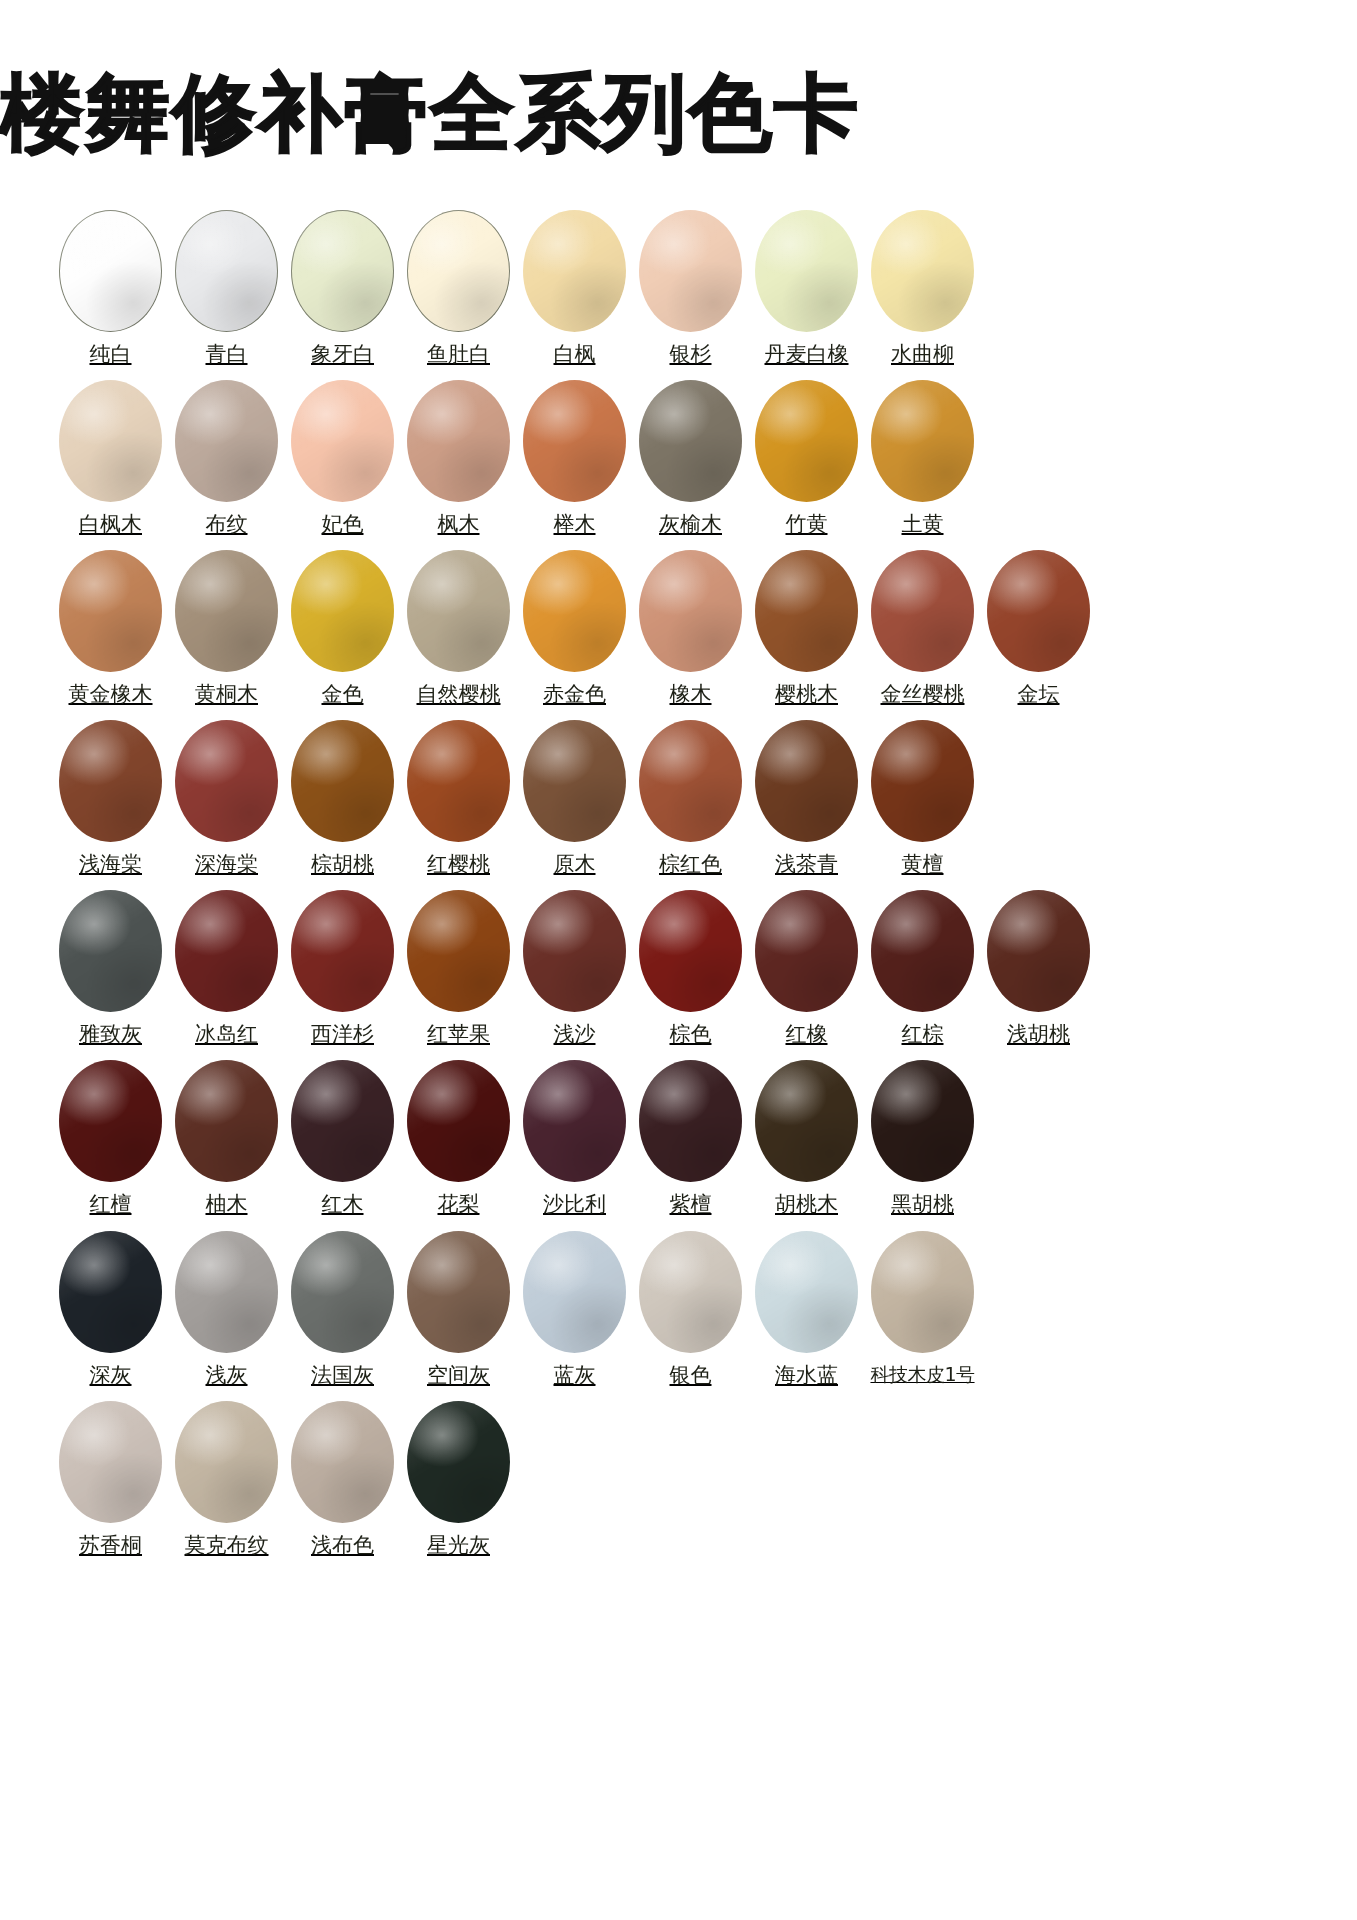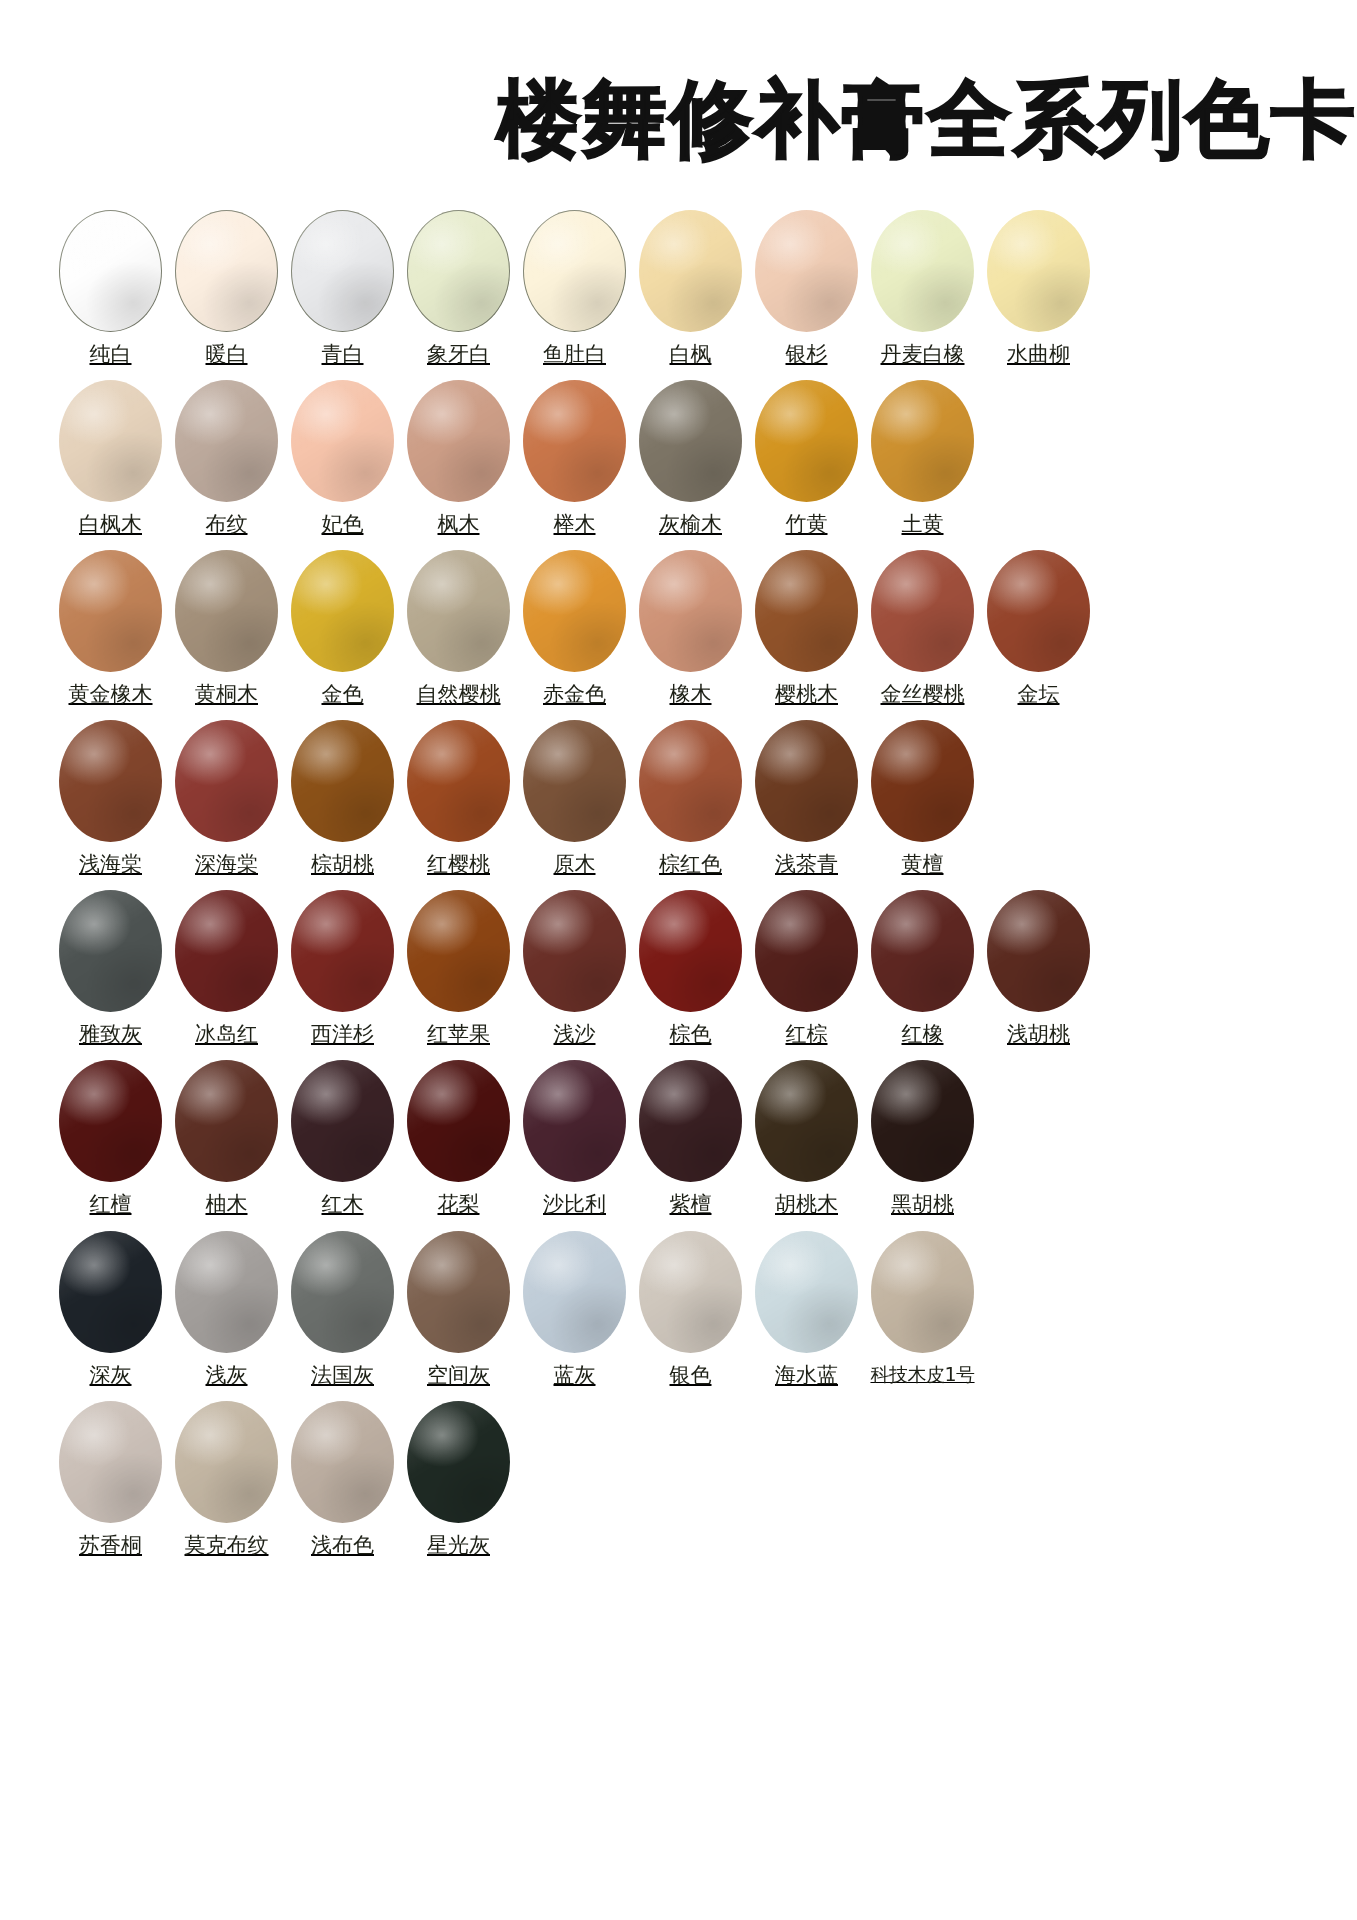--- a/index.html
+++ b/index.html
@@ -12,28 +12,28 @@
   }
   #page {
     position: relative;
     width: 1357px;
     height: 1920px;
     background: #ffffff;
     padding: 0;
   }
   #title {
     width: 100%;
-    text-align: right;
+    text-align: left;
     font-size: 84px;
     font-weight: 900;
     letter-spacing: 2px;
     color: #111111;
     padding-top: 78px;
     line-height: 1.0;
-    font-family: Liberation Serif, serif;
+    font-family: Liberation Mono, monospace;
     -webkit-text-stroke: 2px #111111;
   }
   #grid-wrap {
     padding: 0 55px 0 55px;
     margin-top: 48px;
   }
   .row {
     display: flex;
     flex-direction: row;
     justify-content: flex-start;
@@ -89,26 +89,20 @@
 
   <div id="grid-wrap">
       <div class="row">
         <div class="cell">
           <div class="swatch outlined" style="background-color: rgb(254, 254, 254);">
             <div class="sheen"></div>
           </div>
           <div class="label">纯白</div>
         </div>
         <div class="cell">
-          <div class="swatch outlined" style="background-color: rgb(252, 239, 225);">
-            <div class="sheen"></div>
-          </div>
-          <div class="label">暖白</div>
-        </div>
-        <div class="cell">
           <div class="swatch outlined" style="background-color: rgb(233, 234, 236);">
             <div class="sheen"></div>
           </div>
           <div class="label">青白</div>
         </div>
         <div class="cell">
           <div class="swatch outlined" style="background-color: rgb(231, 236, 205);">
             <div class="sheen"></div>
           </div>
           <div class="label">象牙白</div>
@@ -331,30 +325,30 @@
           </div>
           <div class="label">浅沙</div>
         </div>
         <div class="cell">
           <div class="swatch" style="background-color: rgb(123, 27, 22);">
             <div class="sheen"></div>
           </div>
           <div class="label">棕色</div>
         </div>
         <div class="cell">
+          <div class="swatch" style="background-color: rgb(94, 39, 34);">
+            <div class="sheen"></div>
+          </div>
+          <div class="label">红橡</div>
+        </div>
+        <div class="cell">
           <div class="swatch" style="background-color: rgb(84, 33, 28);">
             <div class="sheen"></div>
           </div>
           <div class="label">红棕</div>
-        </div>
-        <div class="cell">
-          <div class="swatch" style="background-color: rgb(94, 39, 34);">
-            <div class="sheen"></div>
-          </div>
-          <div class="label">红橡</div>
         </div>
         <div class="cell">
           <div class="swatch" style="background-color: rgb(91, 43, 32);">
             <div class="sheen"></div>
           </div>
           <div class="label">浅胡桃</div>
         </div>
       </div>
       <div class="row">
         <div class="cell">

